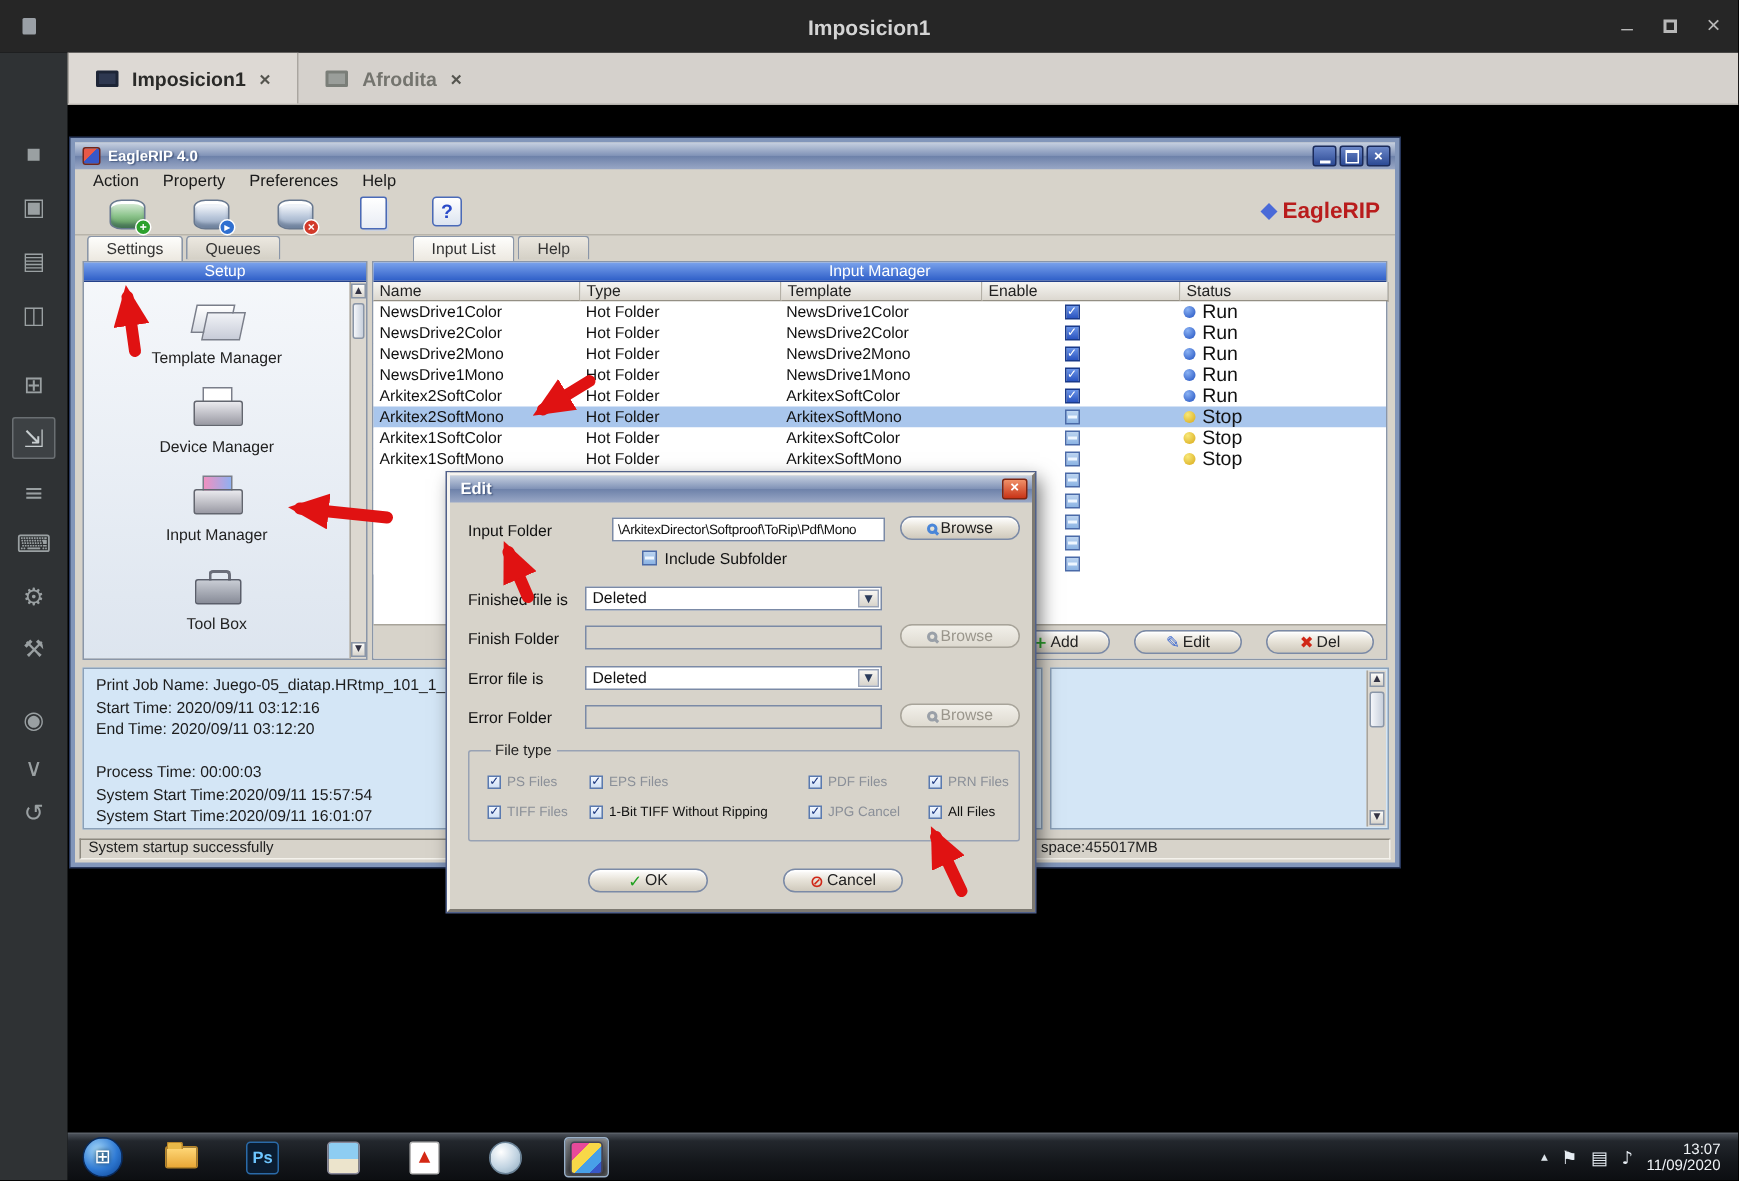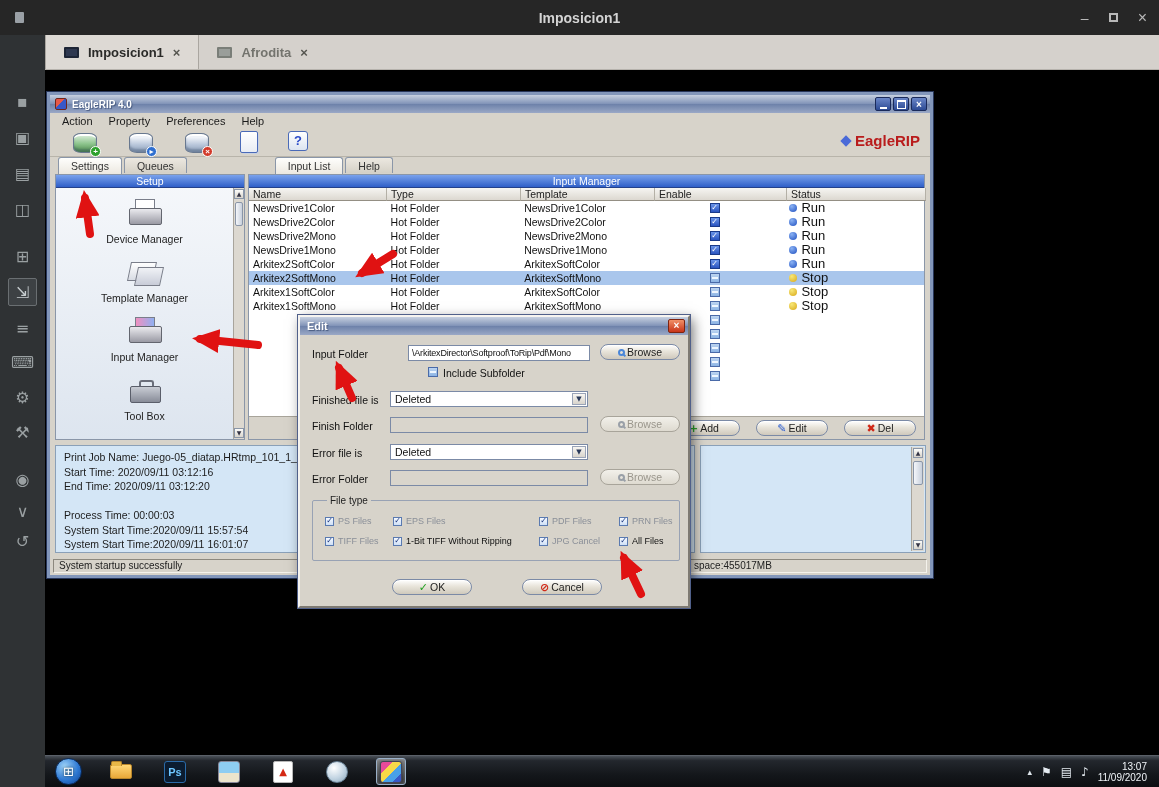--- a/index.html
+++ b/index.html
@@ -208,26 +208,26 @@
         <div id="navR">
           <div class="xtab front">Input List</div>
           <div class="xtab">Help</div>
         </div>
       </div>
 
     <div class="setup-panel">
       <div class="phead">Setup</div>
       <div class="pbody" id="setupItems">
           <div class="setup-item">
+            <div class="sic ic-template"></div>
+            <div class="slabel">Template Manager</div>
+          </div>
+          <div class="setup-item">
             <div class="sic ic-device"></div>
             <div class="slabel">Device Manager</div>
-          </div>
-          <div class="setup-item">
-            <div class="sic ic-template"></div>
-            <div class="slabel">Template Manager</div>
           </div>
           <div class="setup-item">
             <div class="sic ic-input"></div>
             <div class="slabel">Input Manager</div>
           </div>
           <div class="setup-item">
             <div class="sic ic-toolbox"></div>
             <div class="slabel">Tool Box</div>
           </div>
         </div>

